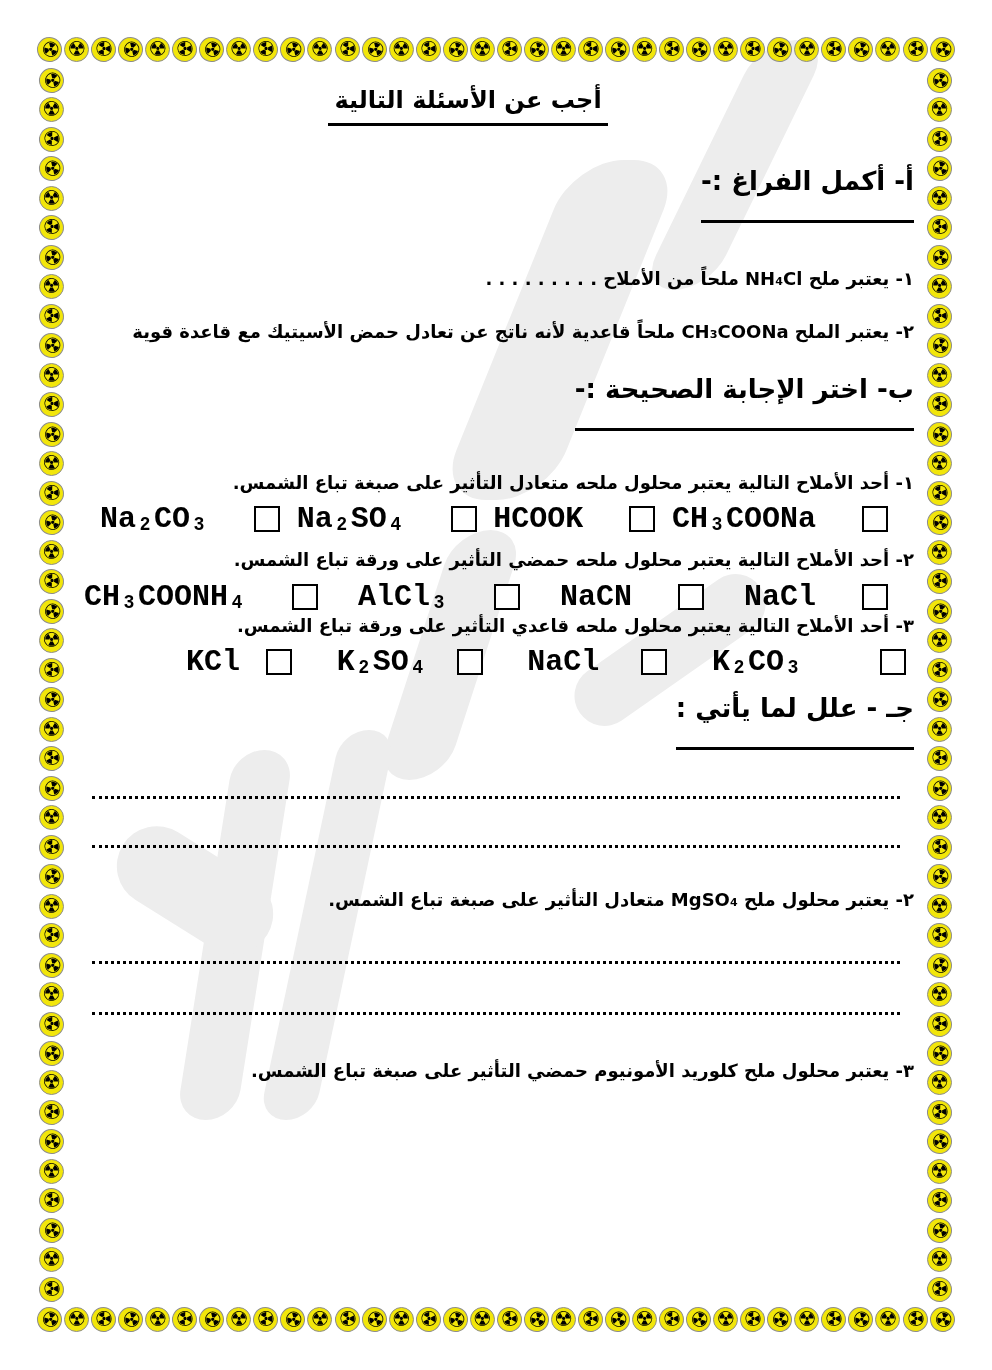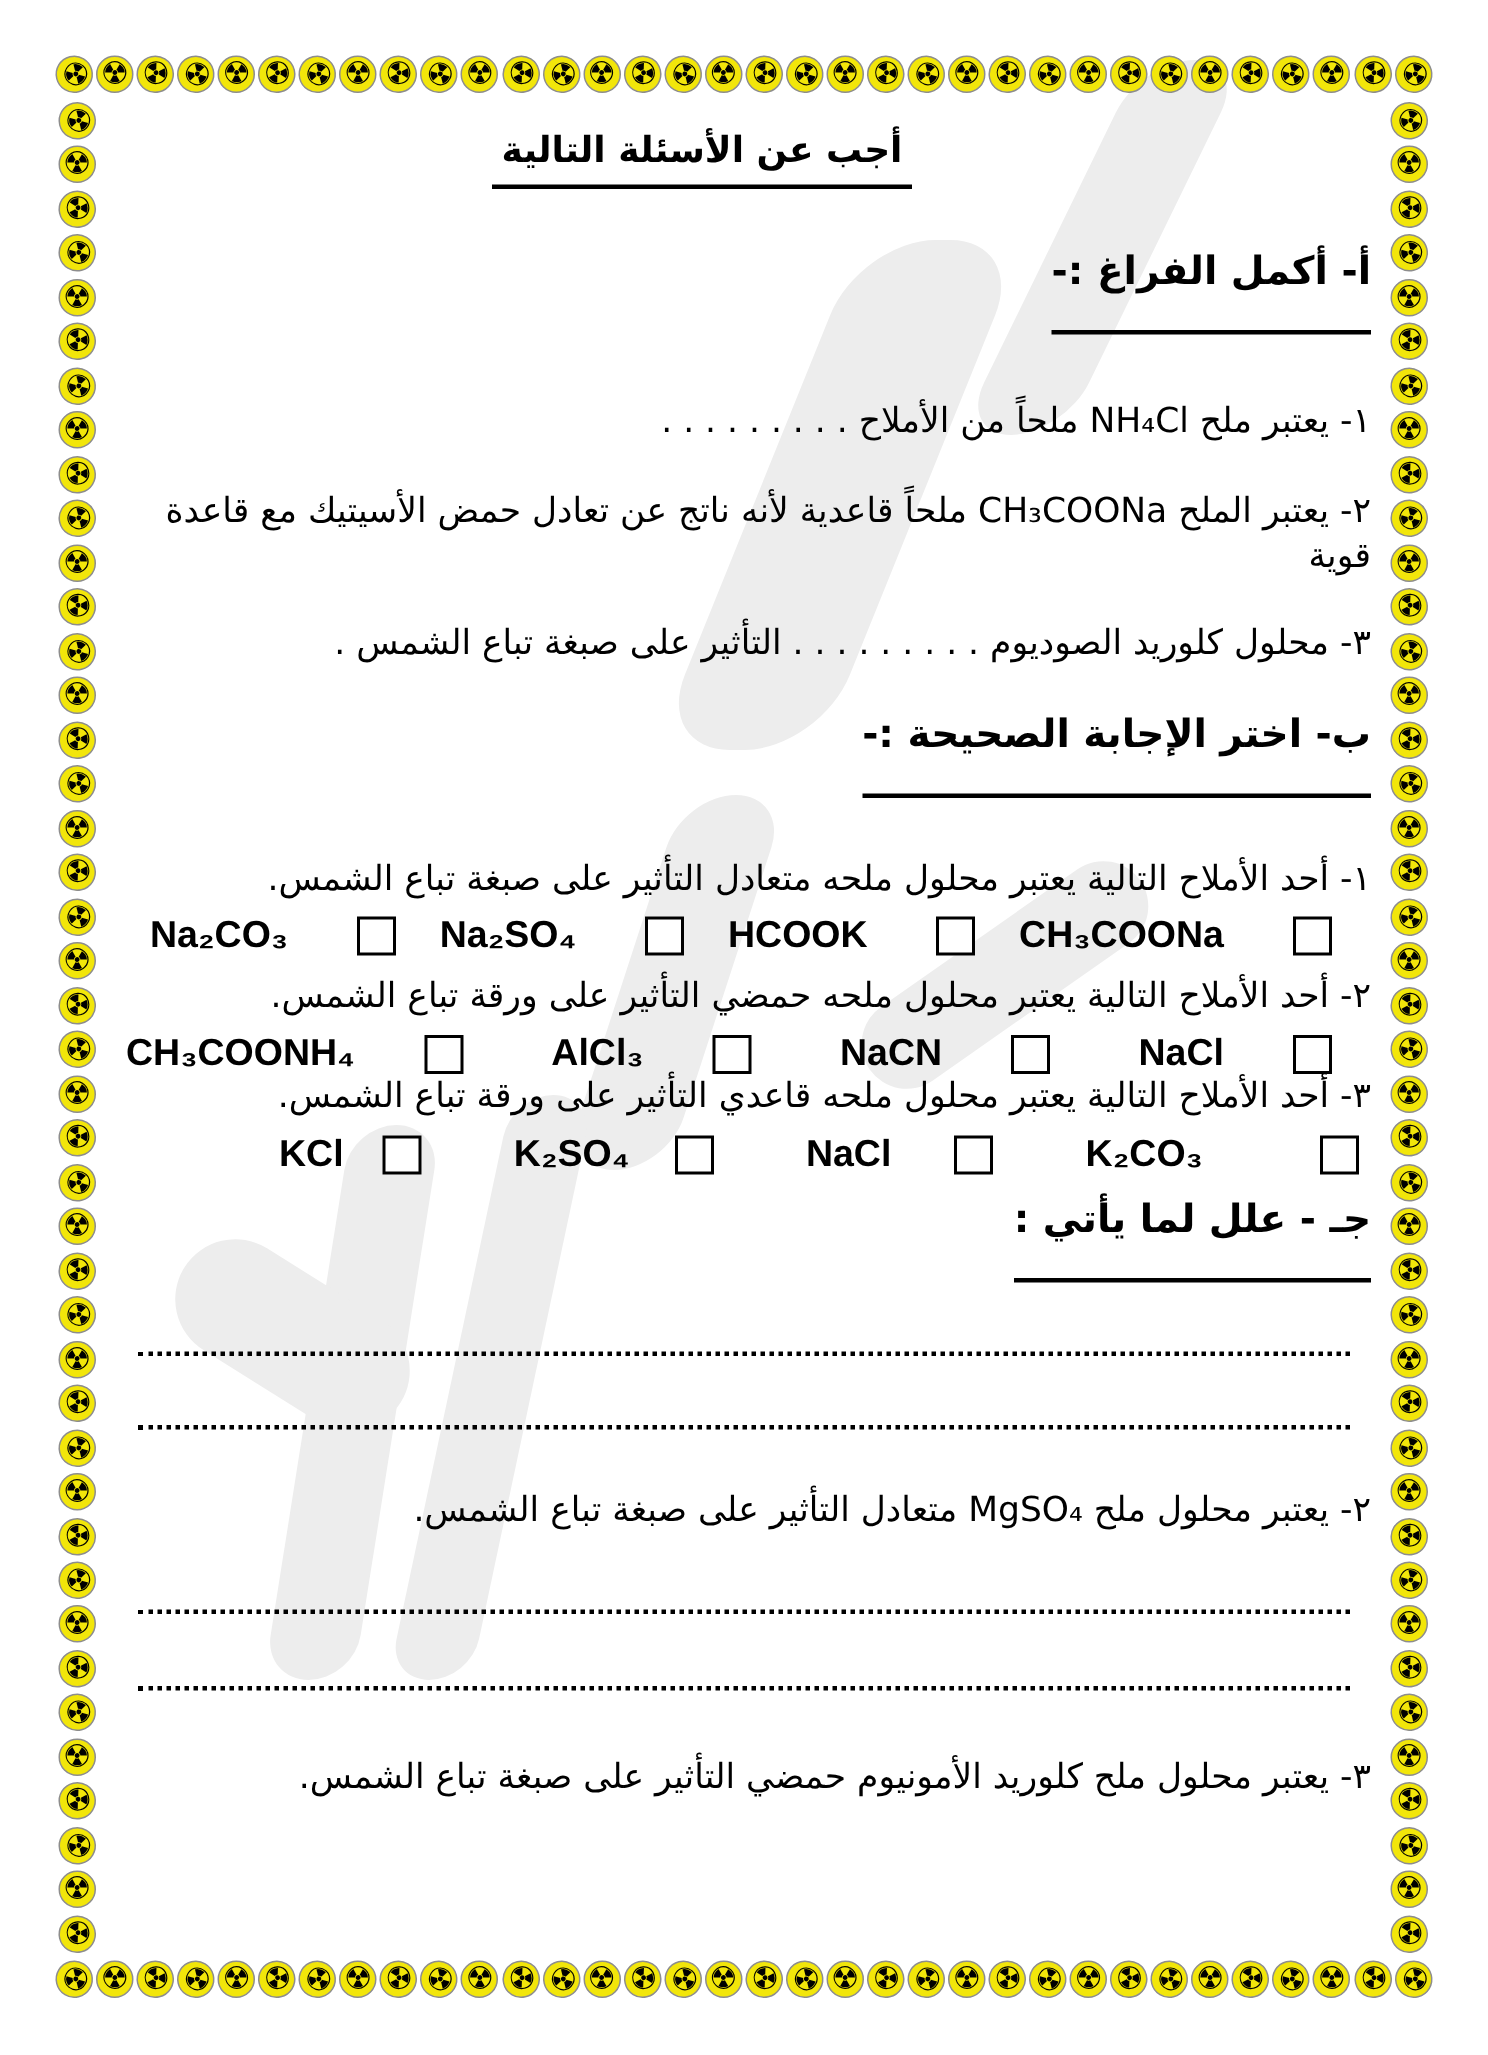--- a/index.html
+++ b/index.html
@@ -31,24 +31,24 @@
   .trefoil:nth-child(3n+1){transform:rotate(76deg);}
   
   .content{position:absolute;left:78px;right:78px;top:70px;z-index:2;direction:rtl;text-align:right;}
   .title-wrap{text-align:center;margin-top:16px;}
   .title-wrap span{
     display:inline-block;font-size:24px;font-weight:bold;
     border-bottom:3px solid #000;padding:0 6px 9px 6px;transform:translateX(-28px);
   }
   .sec-heading{font-size:26px;font-weight:bold;}
   .sec-heading span{display:inline-block;border-bottom:3px solid #000;padding-bottom:24px;}
-  .q{font-size:23px;font-weight:normal;line-height:1.3;}
+  .q{font-size:18px;font-weight:bold;line-height:1.3;}
   .options-row{direction:ltr;display:flex;justify-content:space-between;align-items:center;margin-top:8px;}
   .option{display:flex;align-items:center;gap:46px;}
-  .formula{direction:ltr;font-size:25px;font-weight:bold;font-family:Liberation Sans, sans-serif;text-align:right;}
+  .formula{direction:ltr;font-size:30px;font-weight:bold;font-family:Liberation Mono, monospace;text-align:right;}
   .checkbox{width:26px;height:26px;border:2.5px solid #000;box-sizing:border-box;background:#fff;}
   .answer-line{height:0;border-bottom:3.5px dotted #000;margin:0 14px;}
 </style>
 </head>
 <body>
 
 <div>
   <div class="wm wm1"></div>
   <div class="wm wm2"></div>
   <div class="wm wm3"></div>
@@ -223,21 +223,20 @@
 
   <div class="title-wrap">
     <span>أجب عن الأسئلة التالية</span>
   </div>
 
   <div class="sec-heading" style="margin-top:40px;">
     <span>أ- أكمل الفراغ :-</span>
   </div>
   <div class="q" style="margin-top:44px;">١- يعتبر ملح  NH₄Cl ملحاً من الأملاح . . . . . . . . .</div>
   <div class="q" style="margin-top:30px;">٢- يعتبر الملح CH₃COONa ملحاً قاعدية لأنه ناتج عن تعادل حمض الأسيتيك مع قاعدة قوية</div>
-  <div class="q" style="margin-top:28px;">٣- محلول كلوريد الصوديوم . . . . . . . . . التأثير على صبغة تباع الشمس .</div>
 
   <div class="sec-heading" style="margin-top:30px;">
     <span>ب- اختر الإجابة الصحيحة :-</span>
   </div>
 
   <div class="q" style="margin-top:40px;">١- أحد الأملاح التالية يعتبر محلول ملحه متعادل التأثير على صبغة تباع الشمس.</div>
   <div class="options-row" style="padding:0 26px 0 22px;">
     <div class="option">
       <span class="formula">Na₂CO₃</span>
       <span class="checkbox"></span>

